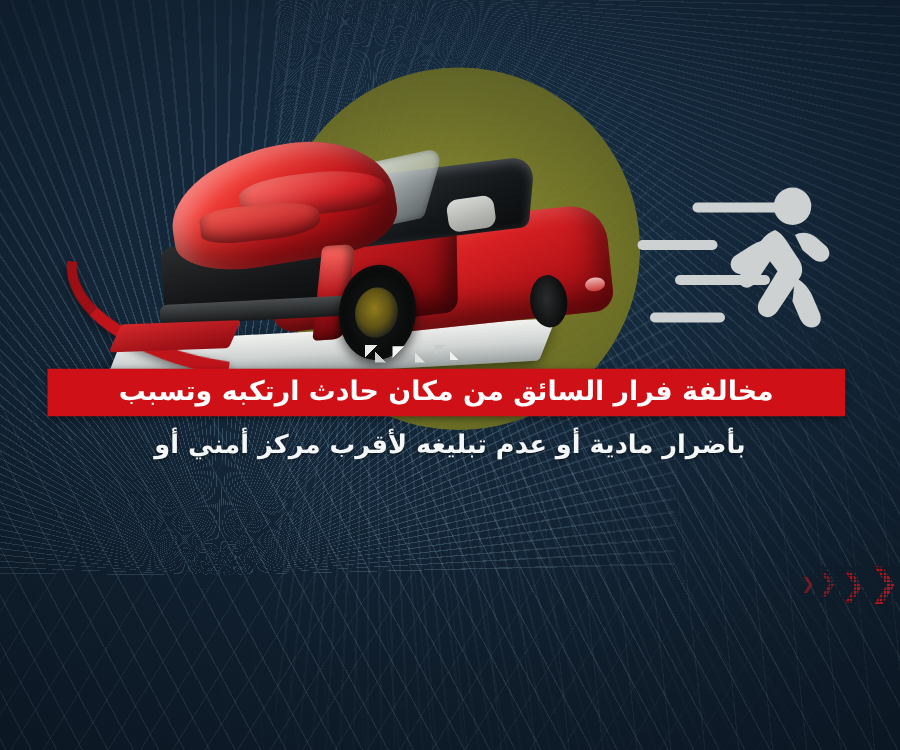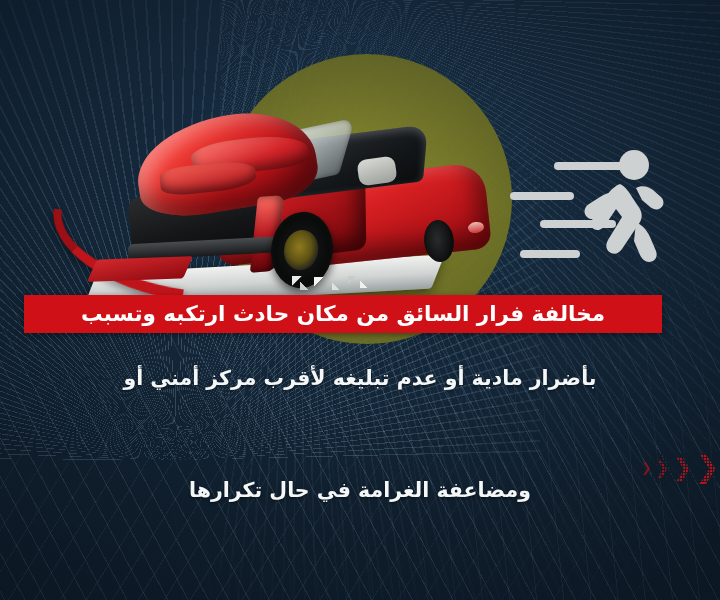--- a/index.html
+++ b/index.html
@@ -288,21 +288,21 @@
     background: #cdd1d2;
   }
   .sl-1 { left: 62px;  top: 14px;  width: 72px; }
   .sl-2 { left: 18px;  top: 44px;  width: 64px; }
   .sl-3 { left: 48px;  top: 72px;  width: 76px; }
   .sl-4 { left: 28px;  top: 102px; width: 60px; }
 
   
   .red-banner {
     position: absolute;
-    left: 24px; top: 295px;
+    left: 38px; top: 295px;
     width: 638px; height: 38px;
     background: #cf1016;
     display: flex;
     align-items: center;
     justify-content: center;
     box-shadow: 0 2px 6px rgba(0,0,0,.4);
   }
   .red-banner .bn-text {
     color: #ffffff;
     font-size: 21.5px;
@@ -317,21 +317,20 @@
     position: absolute;
     left: 0; right: 0;
     text-align: center;
     color: #f4f7f8;
     font-weight: 700;
     font-size: 20.5px;
     line-height: 35px;
     text-shadow: 0 1px 3px rgba(0,0,0,.55);
     padding: 0 34px;
     box-sizing: border-box;
-    margin-top: 23px;
   }
   .para-top { top: 338px; }
   .para-bottom { top: 450px; }
   .para .ln { display: block; }
 
   
   .chevrons {
     position: absolute;
     left: 652px; top: 452px;
     width: 68px; height: 30px;
@@ -416,21 +415,20 @@
 
   <div class="red-banner">
     <span class="bn-text">مخالفة فرار السائق من مكان حادث ارتكبه وتسبب</span>
   </div>
 
   <div class="para para-top">
     <span class="ln">بأضرار مادية أو عدم تبليغه لأقرب مركز أمني أو</span>
   </div>
 
   <div class="para para-bottom">
-    <span class="ln">ومضاعفة الغرامة في حال تكرارها</span>
   </div>
 
   <div class="chevrons">
     <span class="chev chev-1">❮</span>
     <span class="chev chev-2">❮</span>
     <span class="chev chev-3">❮</span>
     <span class="chev chev-4">❮</span>
   </div>
 
 </div>

